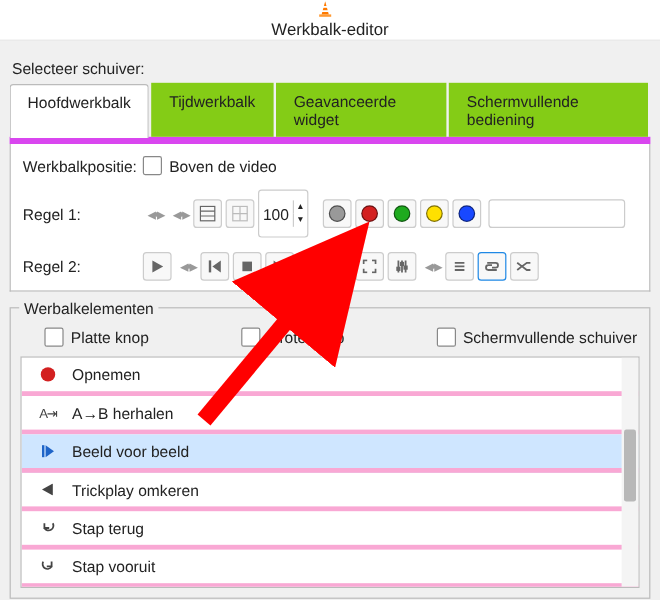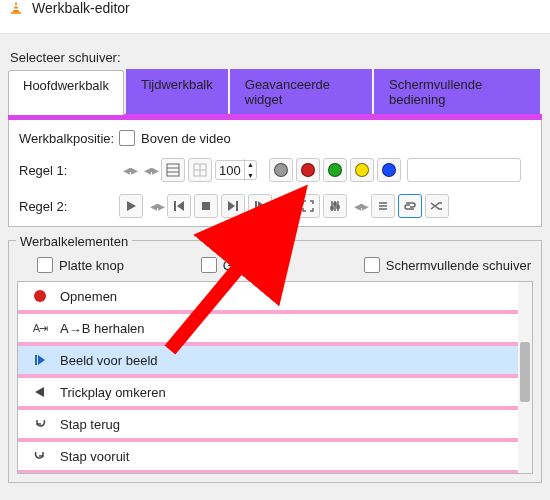--- a/index.html
+++ b/index.html
@@ -1,31 +1,31 @@
 <!DOCTYPE html>
 <html><head>
 <meta charset="utf-8">
 <style>
 * { box-sizing: border-box; font-family: -apple-system, "Segoe UI", sans-serif; }
 body { margin:0; background:#f0f0f0; width:550px; height:500px; overflow:hidden; font-size:13px; color:#222; }
-.titlebar { height:34px; display:flex; padding:0 8px; background:#fff; border-bottom:1px solid #e5e5e5; font-size:14px; }
+.titlebar { height:34px; display:flex; align-items:center; padding:0 8px; background:#fff; border-bottom:1px solid #e5e5e5; font-size:14px;flex-direction:column; }
 .titlebar .cone { margin-right:8px; }
 .content { padding:10px 8px 8px 8px; }
 .label { margin:6px 2px 4px 2px; }
 .tabs { display:flex; border-bottom:6px solid #d946ef; }
-.tab { padding:7px 14px; cursor:pointer; border:1px solid transparent; border-bottom:none; background:#8b5cf6; margin-right:2px; }
+.tab { padding:7px 14px; cursor:pointer; border:1px solid transparent; border-bottom:none; background:#84cc16; margin-right:2px; }
 .tab.active { background:#fff; border-color:#bbb; border-radius:3px 3px 0 0; position:relative; top:1px; }
 .group { background:#fff; border:1px solid #bbb; border-top:none; padding:10px 20px 4px 10px; }
 .row { display:flex; align-items:center; margin-bottom:12px; }
 .row-label { width:100px; }
 .chk { width:16px; height:16px; border:1px solid #888; border-radius:2px; background:#fff; margin-right:6px; display:inline-block; }
 .tbtn { min-width:24px; height:24px; border:1px solid #ccc; border-radius:3px; background:#f8f8f8; margin-right:3px; display:inline-flex; align-items:center; justify-content:center; color:#555; }
 .tbtn.sel { border-color:#1e88e5; }
 .sep-dots { color:#999; letter-spacing:-2px; margin:0 4px; font-size:14px; }
-.num { display:flex; align-items:center; border:1px solid #ccc; border-radius:3px; height:20px; background:#fff; margin-right:12px; }
+.num { display:flex; align-items:center; border:1px solid #ccc; border-radius:3px; height:40px; background:#fff; margin-right:12px; }
 .num-txt { width:28px; text-align:center; }
 .num-ctrl { width:12px; display:flex; flex-direction:column; }
 .num-ctrl span { height:11px; display:flex; align-items:center; justify-content:center; font-size:7px; border-left:1px solid #ccc; }
 .dot { width:14px; height:14px; border-radius:50%; border:1px solid rgba(0,0,0,0.5); }
 .longbox { border:1px solid #ccc; border-radius:3px; height:24px; flex:1; background:#fff; margin-left:3px; }
 .section-label { position:relative; top:7px; left:8px; background:#f0f0f0; padding:0 4px; display:inline-block; }
 .bordered { border:1px solid #bbb; margin-top:-2px; padding:12px 8px 8px 8px; }
 .checks { display:flex; justify-content:space-between; margin:4px 2px 8px 20px; }
 .check-item { display:flex; align-items:center; }
 .listbox { border:1px solid #bbb; background:#fff; height:193px; overflow:hidden; position:relative; }

